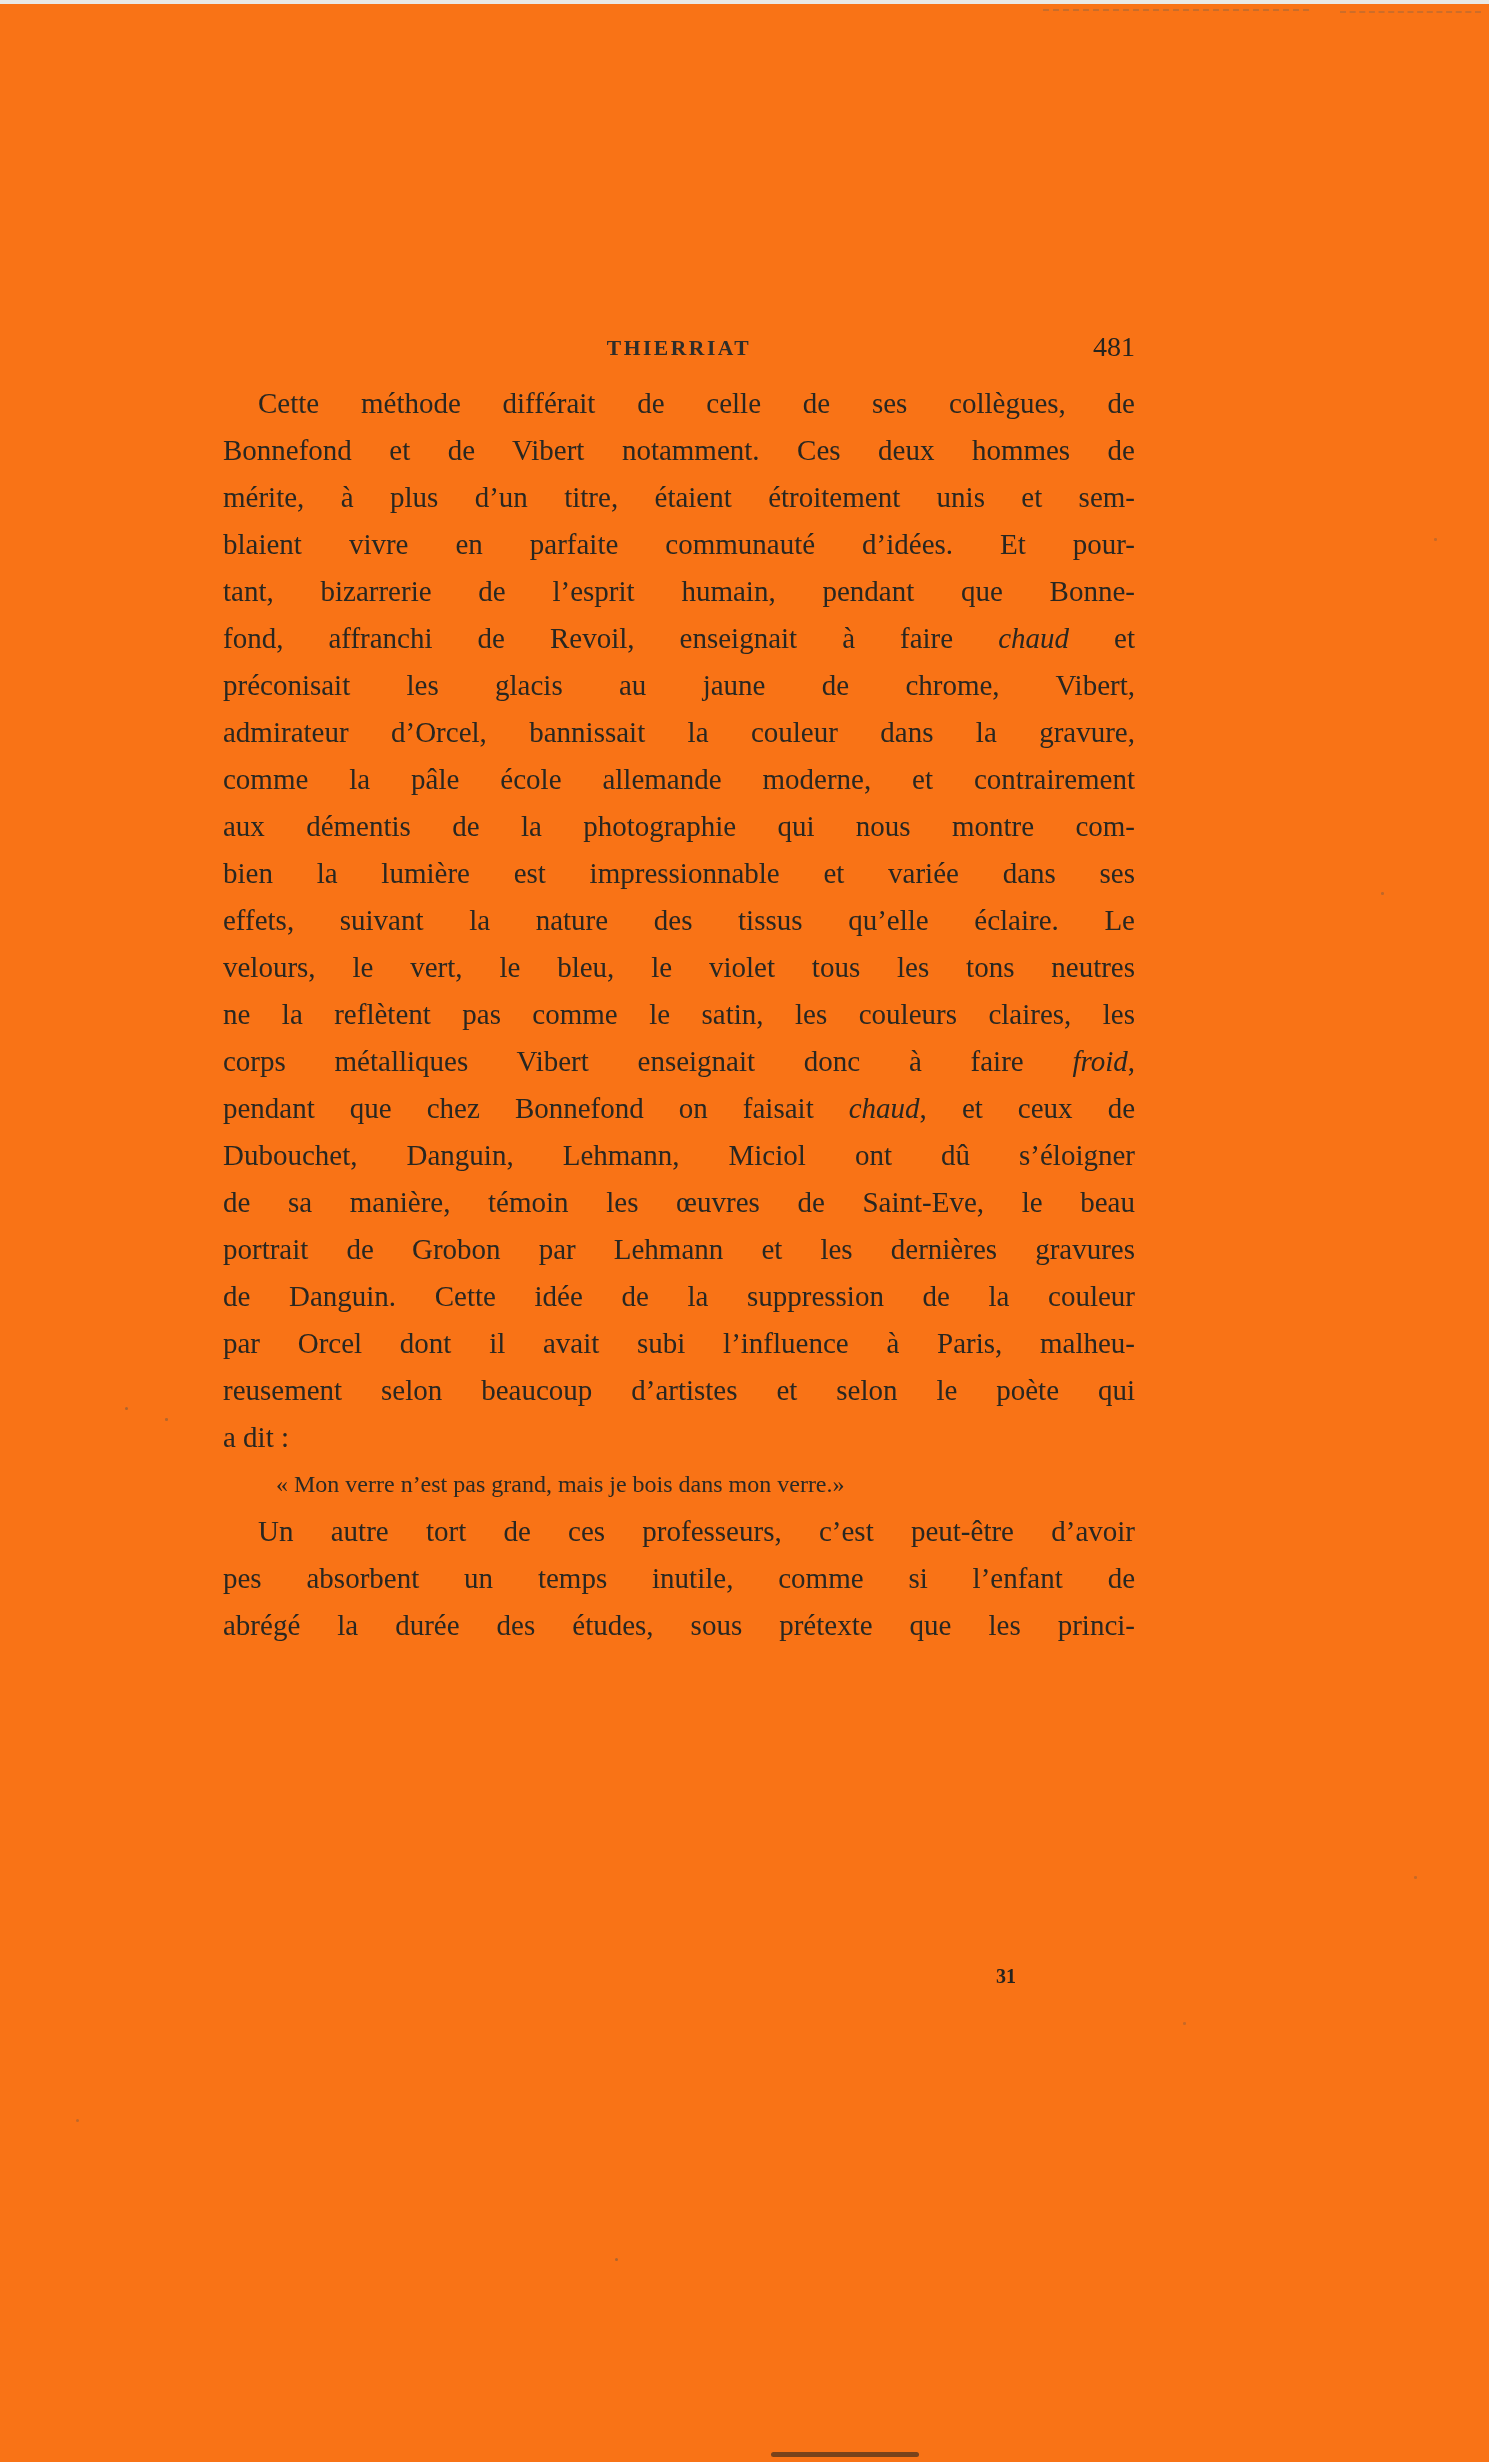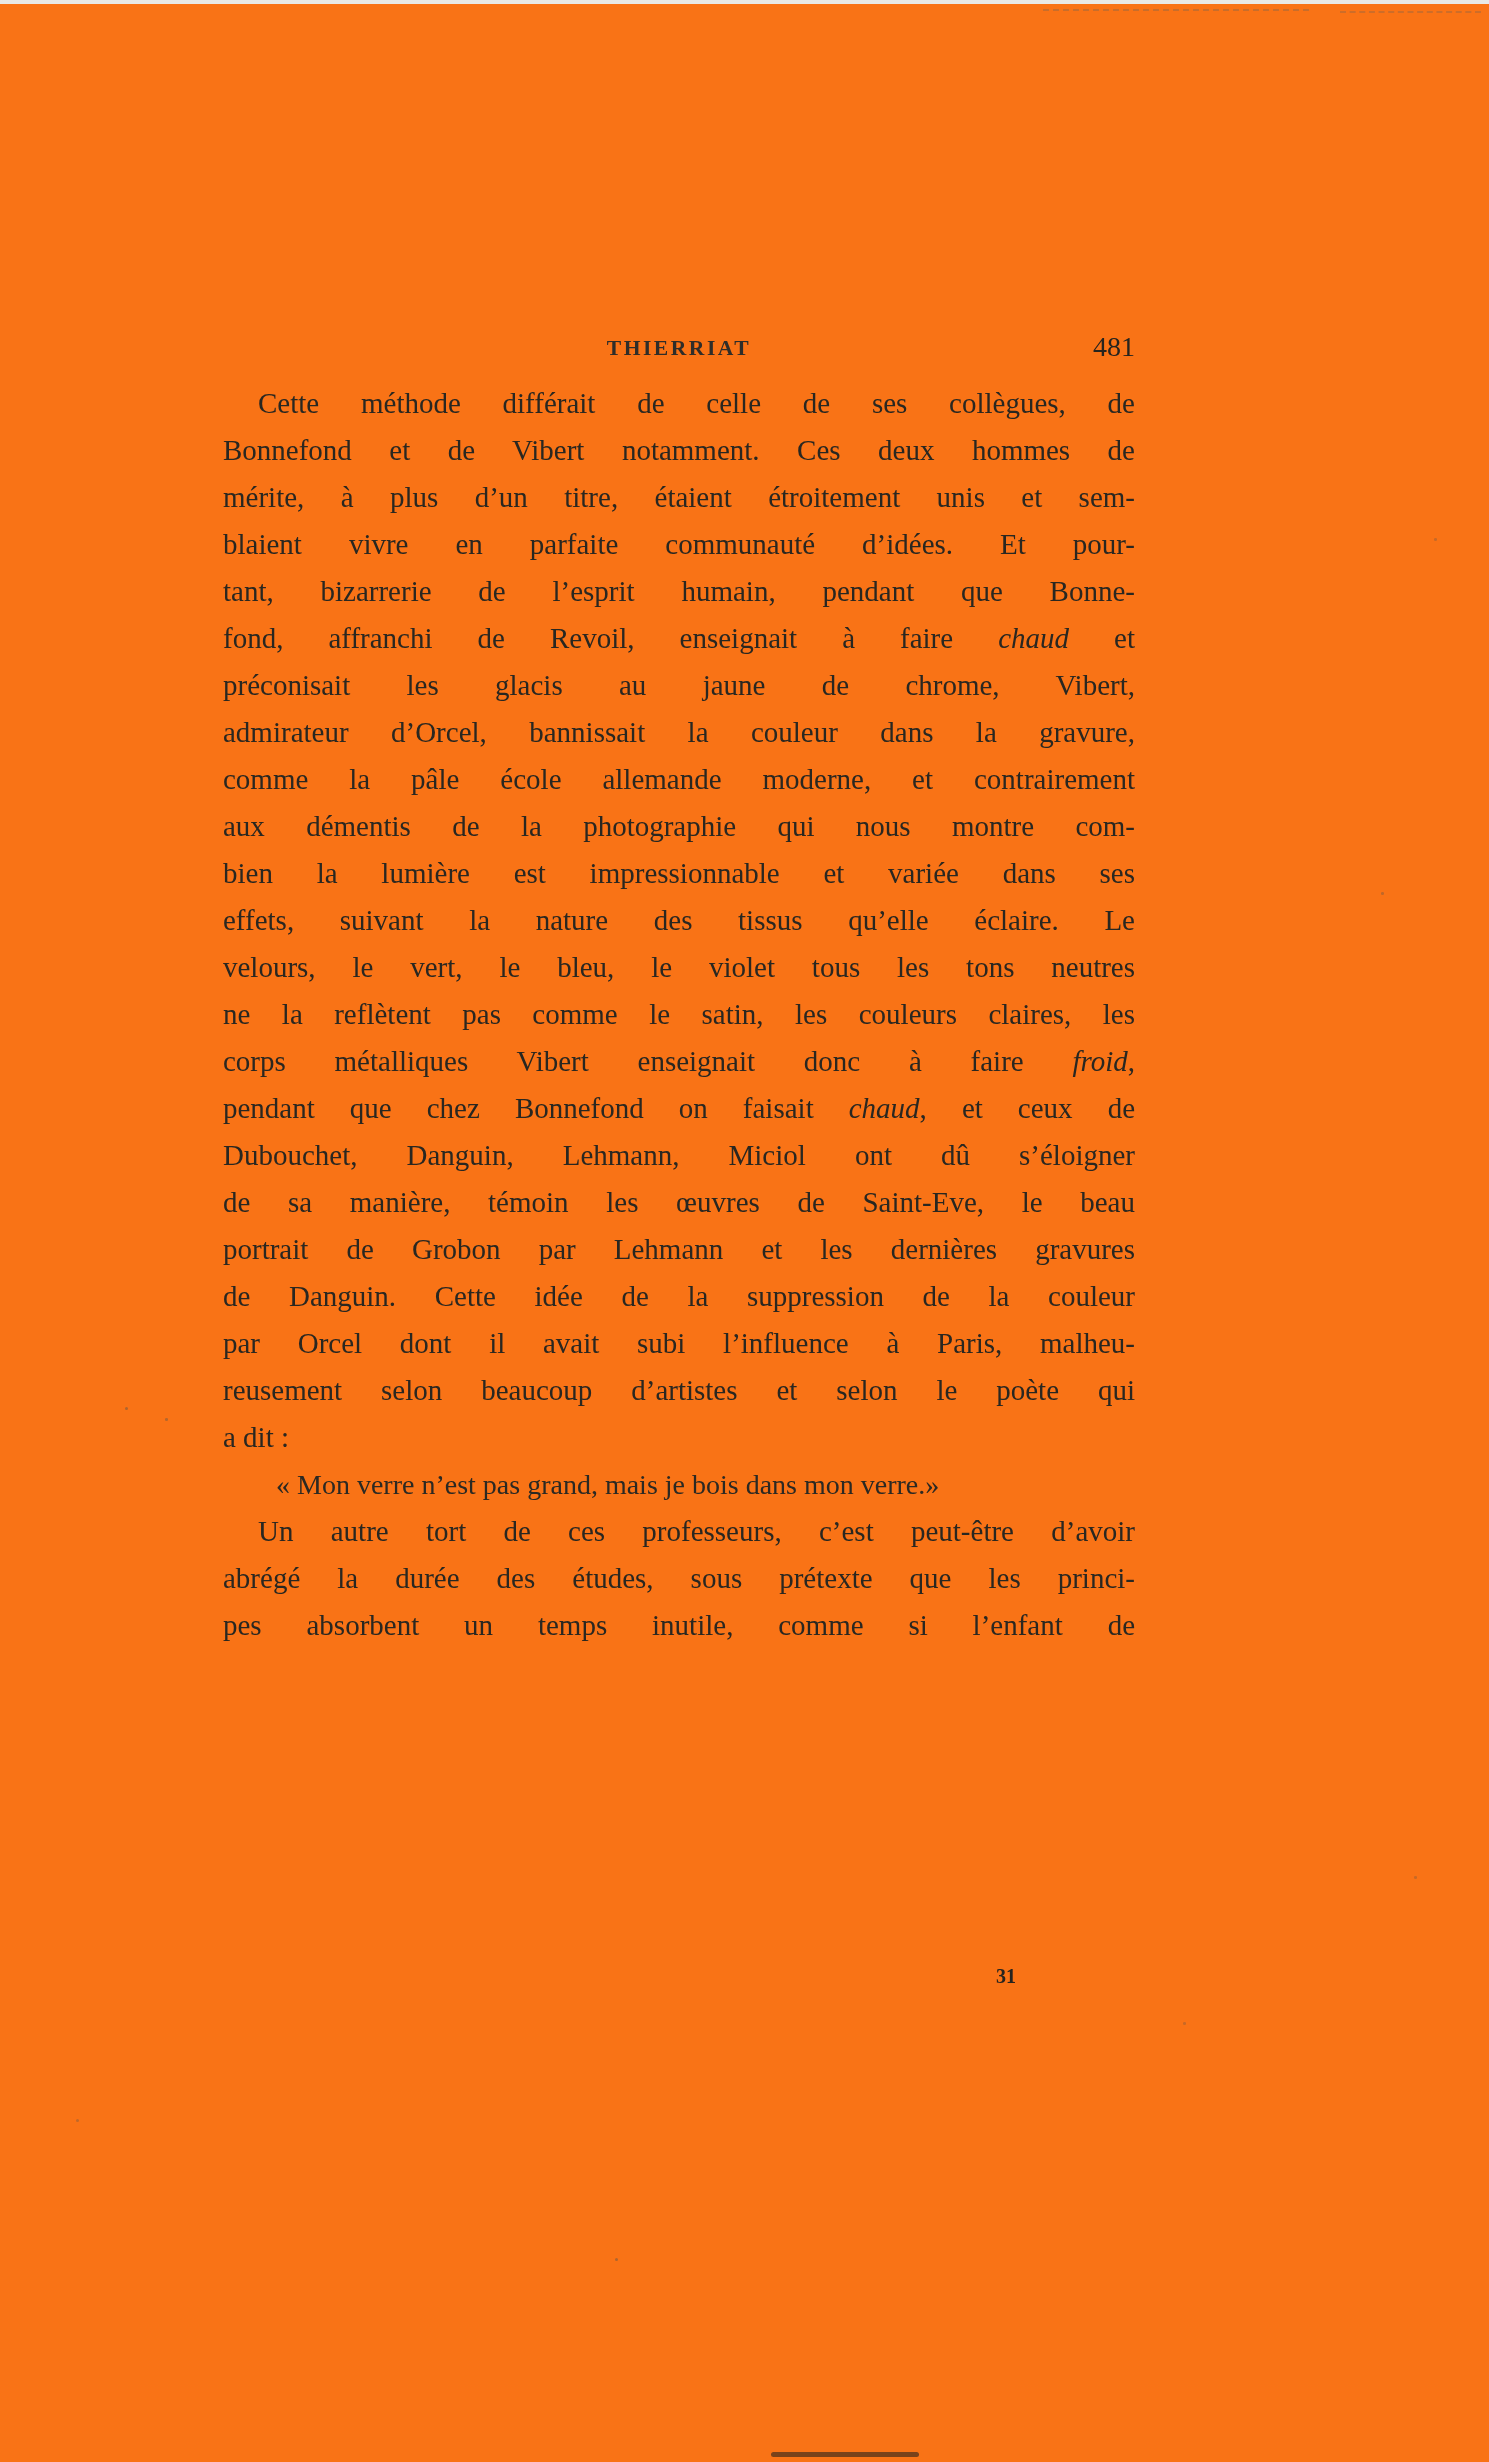--- a/index.html
+++ b/index.html
@@ -48,21 +48,21 @@
   .line {
     font-size: 29px;
     line-height: 47px;
     text-align: justify;
     text-align-last: justify;
     color: #292721;
   }
   .line.final { text-align-last: left; }
   .line.indent { text-indent: 35px; }
   .quote {
-    font-size: 28px;
+    font-size: 24px;
     line-height: 47px;
     padding-left: 53px;
     text-align: left;
     color: #2b2923;
   }
   .sig {
     position: absolute;
     left: 996px;
     top: 1961px;
     font-size: 20px;
@@ -120,22 +120,22 @@
       <div class="line">de Danguin. Cette idée de la suppression de la couleur</div>
       <div class="line">par Orcel dont il avait subi l’influence à Paris, malheu-</div>
       <div class="line">reusement selon beaucoup d’artistes et selon le poète qui</div>
       <div class="line final">a dit :</div>
     </div>
 
     <div class="quote">« Mon verre n’est pas grand, mais je  bois dans mon verre.»</div>
 
     <div class="para">
       <div class="line indent">Un autre tort de ces professeurs, c’est peut-être d’avoir</div>
+      <div class="line">pes absorbent un temps inutile, comme si l’enfant de</div>
       <div class="line">abrégé la durée des études, sous prétexte que les princi-</div>
-      <div class="line">pes absorbent un temps inutile, comme si l’enfant de</div>
     </div>
 
   </div>
 
   <div class="sig">31</div>
 
   <div class="artifact dash-top-1"></div>
   <div class="artifact dash-top-2"></div>
   <div class="artifact ink-bottom"></div>
   <div class="artifact speck s1"></div>

